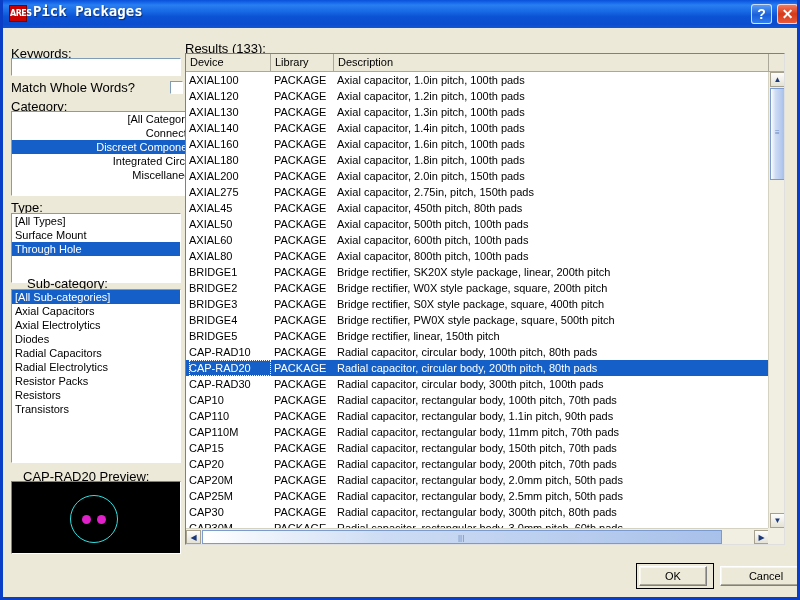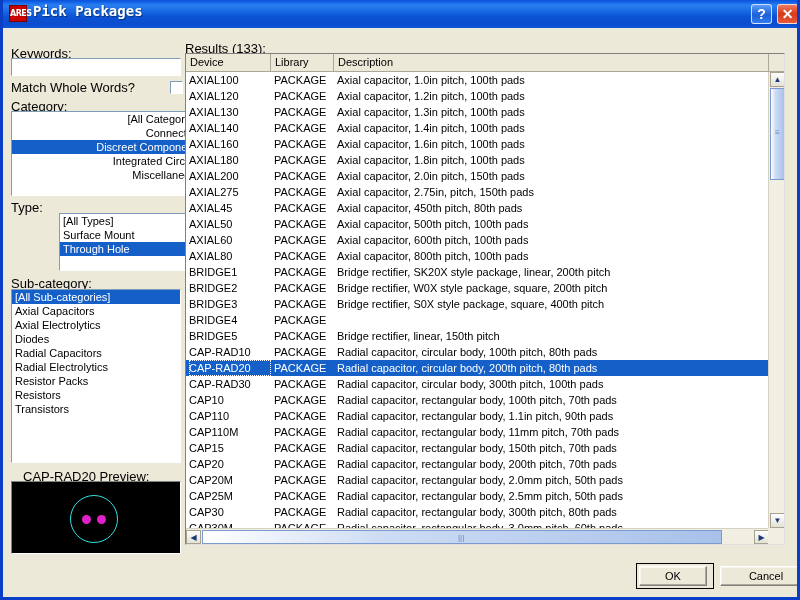--- a/index.html
+++ b/index.html
@@ -307,27 +307,27 @@
       <div class="lb-item"><span>[All Categories]</span></div>
       <div class="lb-item"><span>Connectors</span></div>
       <div class="lb-item sel"><span>Discreet Components</span></div>
       <div class="lb-item"><span>Integrated Circuits</span></div>
       <div class="lb-item"><span>Miscellaneous</span></div>
     </div>
 
   <div class="lbl" style="left:8px; top:200px;">
     <span>Type:</span>
   </div>
-  <div class="sunken listbox" id="type-list" style="left:8px; top:213px; width:170px; height:58px;margin-left:48px;">
+  <div class="sunken listbox" id="type-list" style="left:8px; top:213px; width:170px; height:70px;">
       <div class="lb-item"><span>[All Types]</span></div>
       <div class="lb-item"><span>Surface Mount</span></div>
       <div class="lb-item sel"><span>Through Hole</span></div>
     </div>
 
-  <div class="lbl" style="left:8px; top:276px;">
+  <div class="lbl" style="left:24px; top:276px;">
     <span>Sub-category:</span>
   </div>
   <div class="sunken listbox" id="subcategory-list" style="left:8px; top:289px; width:170px; height:174px;">
       <div class="lb-item sel"><span>[All Sub-categories]</span></div>
       <div class="lb-item"><span>Axial Capacitors</span></div>
       <div class="lb-item"><span>Axial Electrolytics</span></div>
       <div class="lb-item"><span>Diodes</span></div>
       <div class="lb-item"><span>Radial Capacitors</span></div>
       <div class="lb-item"><span>Radial Electrolytics</span></div>
       <div class="lb-item"><span>Resistor Packs</span></div>
@@ -428,20 +428,21 @@
           <div class="c c-desc">Bridge rectifier, W0X style package, square, 200th pitch</div>
         </div>
         <div class="row">
           <div class="c c-device">BRIDGE3</div>
           <div class="c c-lib">PACKAGE</div>
           <div class="c c-desc">Bridge rectifier, S0X style package, square, 400th pitch</div>
         </div>
         <div class="row">
           <div class="c c-device">BRIDGE4</div>
           <div class="c c-lib">PACKAGE</div>
+          <div class="c c-desc">Bridge rectifier, PW0X style package, square, 500th pitch</div>
         </div>
         <div class="row">
           <div class="c c-device">BRIDGE5</div>
           <div class="c c-lib">PACKAGE</div>
           <div class="c c-desc">Bridge rectifier, linear, 150th pitch</div>
         </div>
         <div class="row">
           <div class="c c-device">CAP-RAD10</div>
           <div class="c c-lib">PACKAGE</div>
           <div class="c c-desc">Radial capacitor, circular body, 100th pitch, 80th pads</div>

